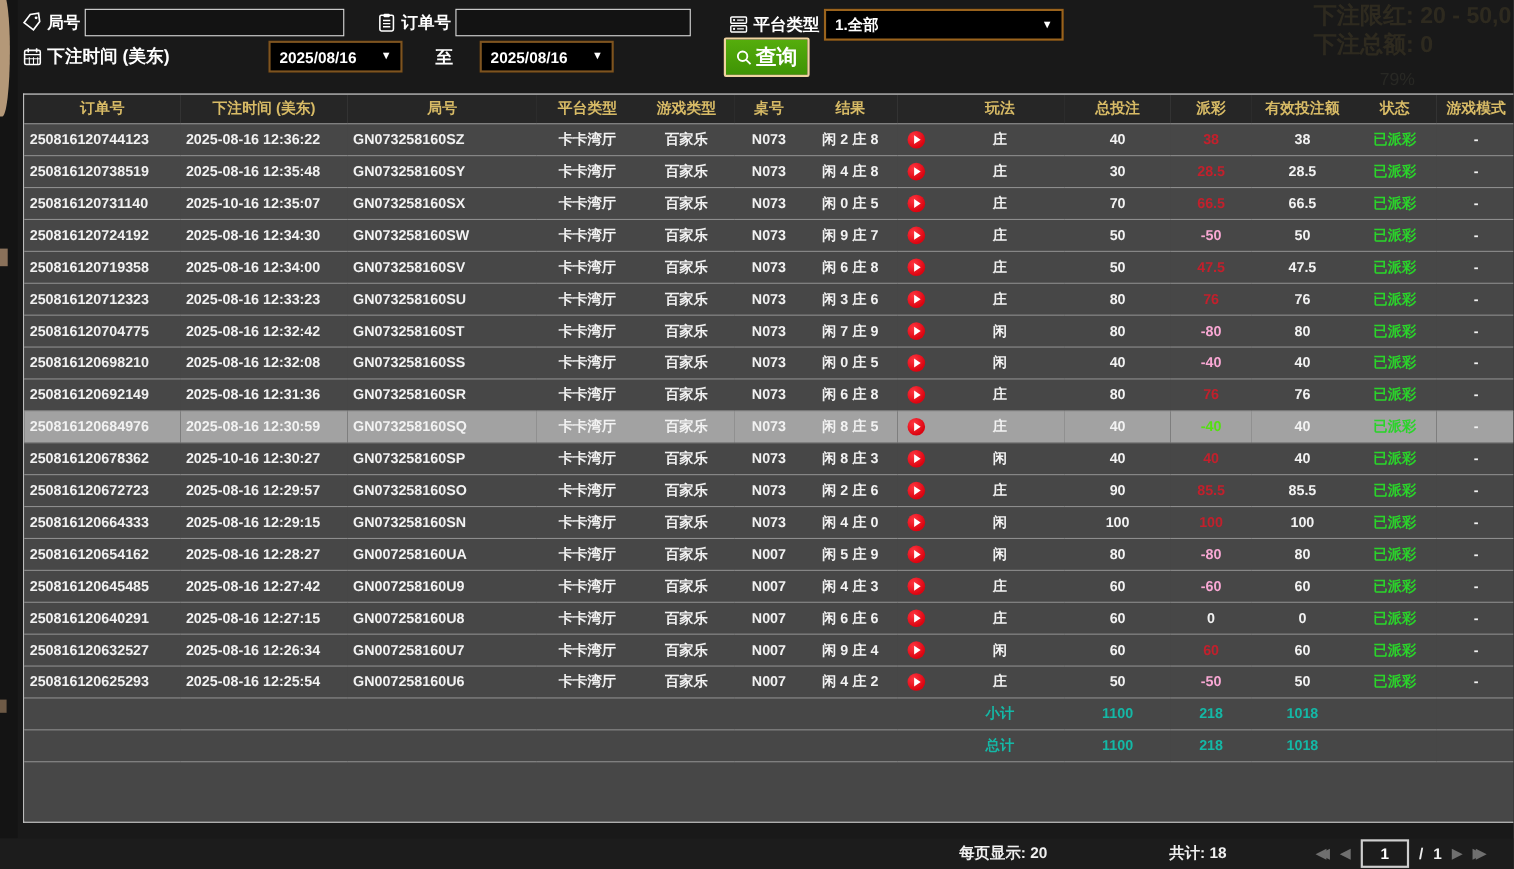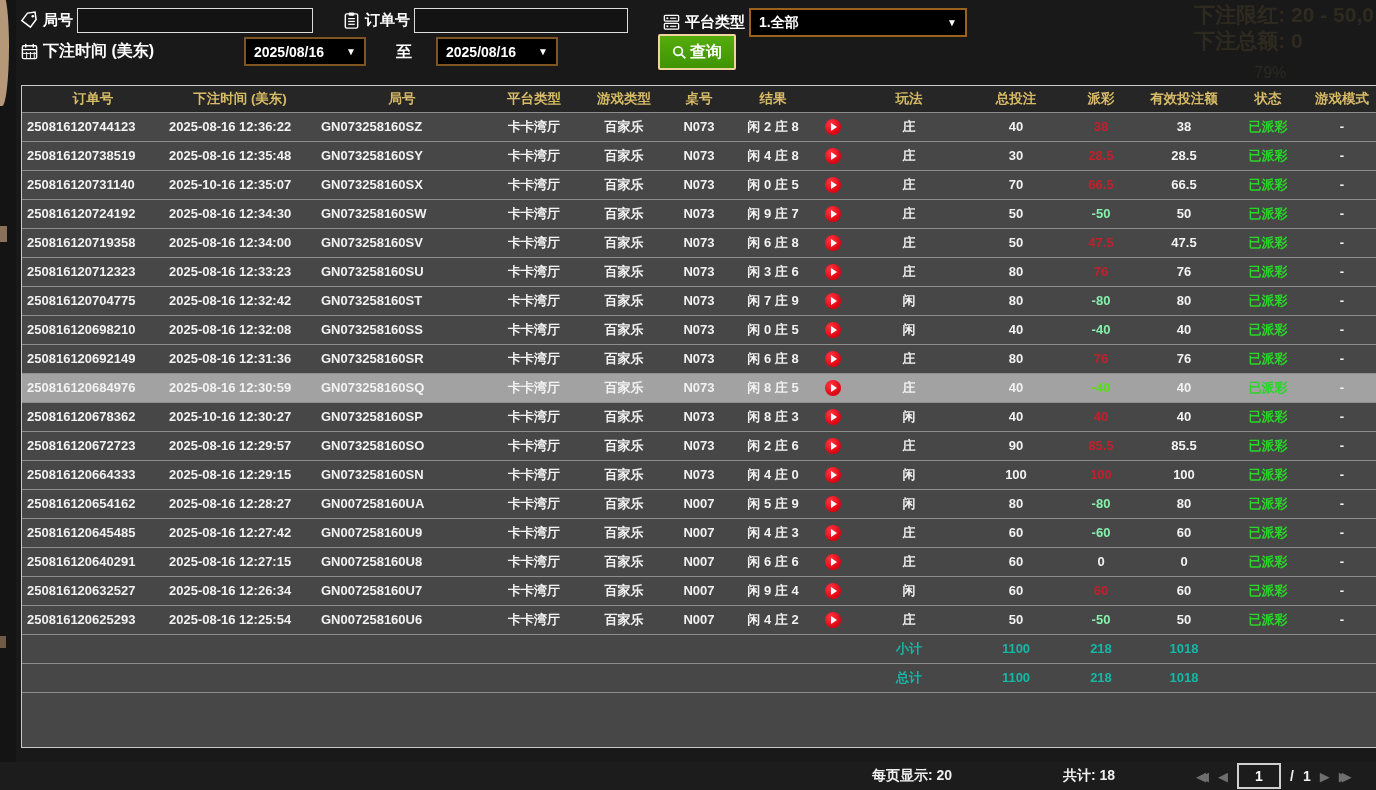--- a/index.html
+++ b/index.html
@@ -35,21 +35,21 @@
     display:flex; align-items:center; justify-content:space-between;
     color:#ffffff; font-size:14px; font-weight:bold; padding:0 8px; cursor:pointer;
   }
   .dd .arrow { font-size:10px; color:#ffffff; margin-left:8px; }
   .to-label { font-size:16px; font-weight:bold; color:#ffffff; }
   .search-btn {
     position:absolute; left:658px; top:34px; width:78px; height:36px;
     background:linear-gradient(#55ad0c,#3f9305);
     border:2px solid #f0d3a0; border-radius:2px;
     display:flex; align-items:center; justify-content:center; gap:3px;
-    color:#ffffff; font-size:16px; font-weight:bold; cursor:pointer;
+    color:#ffffff; font-size:19px; font-weight:bold; cursor:pointer;
   }
 
   
   .table-wrap {
     position:absolute; left:21px; top:85px; right:0; bottom:42px;
     background:#474747;
     border:1px solid #c9c9c9; border-right:none;
     z-index:2; overflow:hidden;
   }
   table { border-collapse:collapse; table-layout:fixed; width:1356px; }
@@ -59,21 +59,21 @@
   }
   tbody td {
     height:29px; font-size:13px; font-weight:bold; color:#f2f2f2;
     text-align:center; white-space:nowrap; overflow:hidden;
     border-top:1px solid #8d8d8d;
   }
   tbody tr { background:#474747; cursor:pointer; }
   tbody tr.hl { background:#a2a2a2; }
   td.c-order, td.c-time, td.c-round { text-align:left; padding-left:5px; }
   td .win  { color:#c2202c; }
-  td .loss { color:#86efac; }
+  td .loss { color:#f9a8d4; }
   td .zero { color:#f2f2f2; }
   tr.hl td .loss { color:#55e012; }
   td.c-status { color:#2ad42a; }
   tr.totals td { color:#14b8a6; font-weight:bold; }
   .play-wrap { display:flex; align-items:center; justify-content:center; }
   .play-icon {
     width:16px; height:16px; border-radius:50%; background:radial-gradient(circle at 35% 30%, #ff3540, #dc0410 70%);
     display:flex; align-items:center; justify-content:center; cursor:pointer;
   }
   .play-icon::after {

